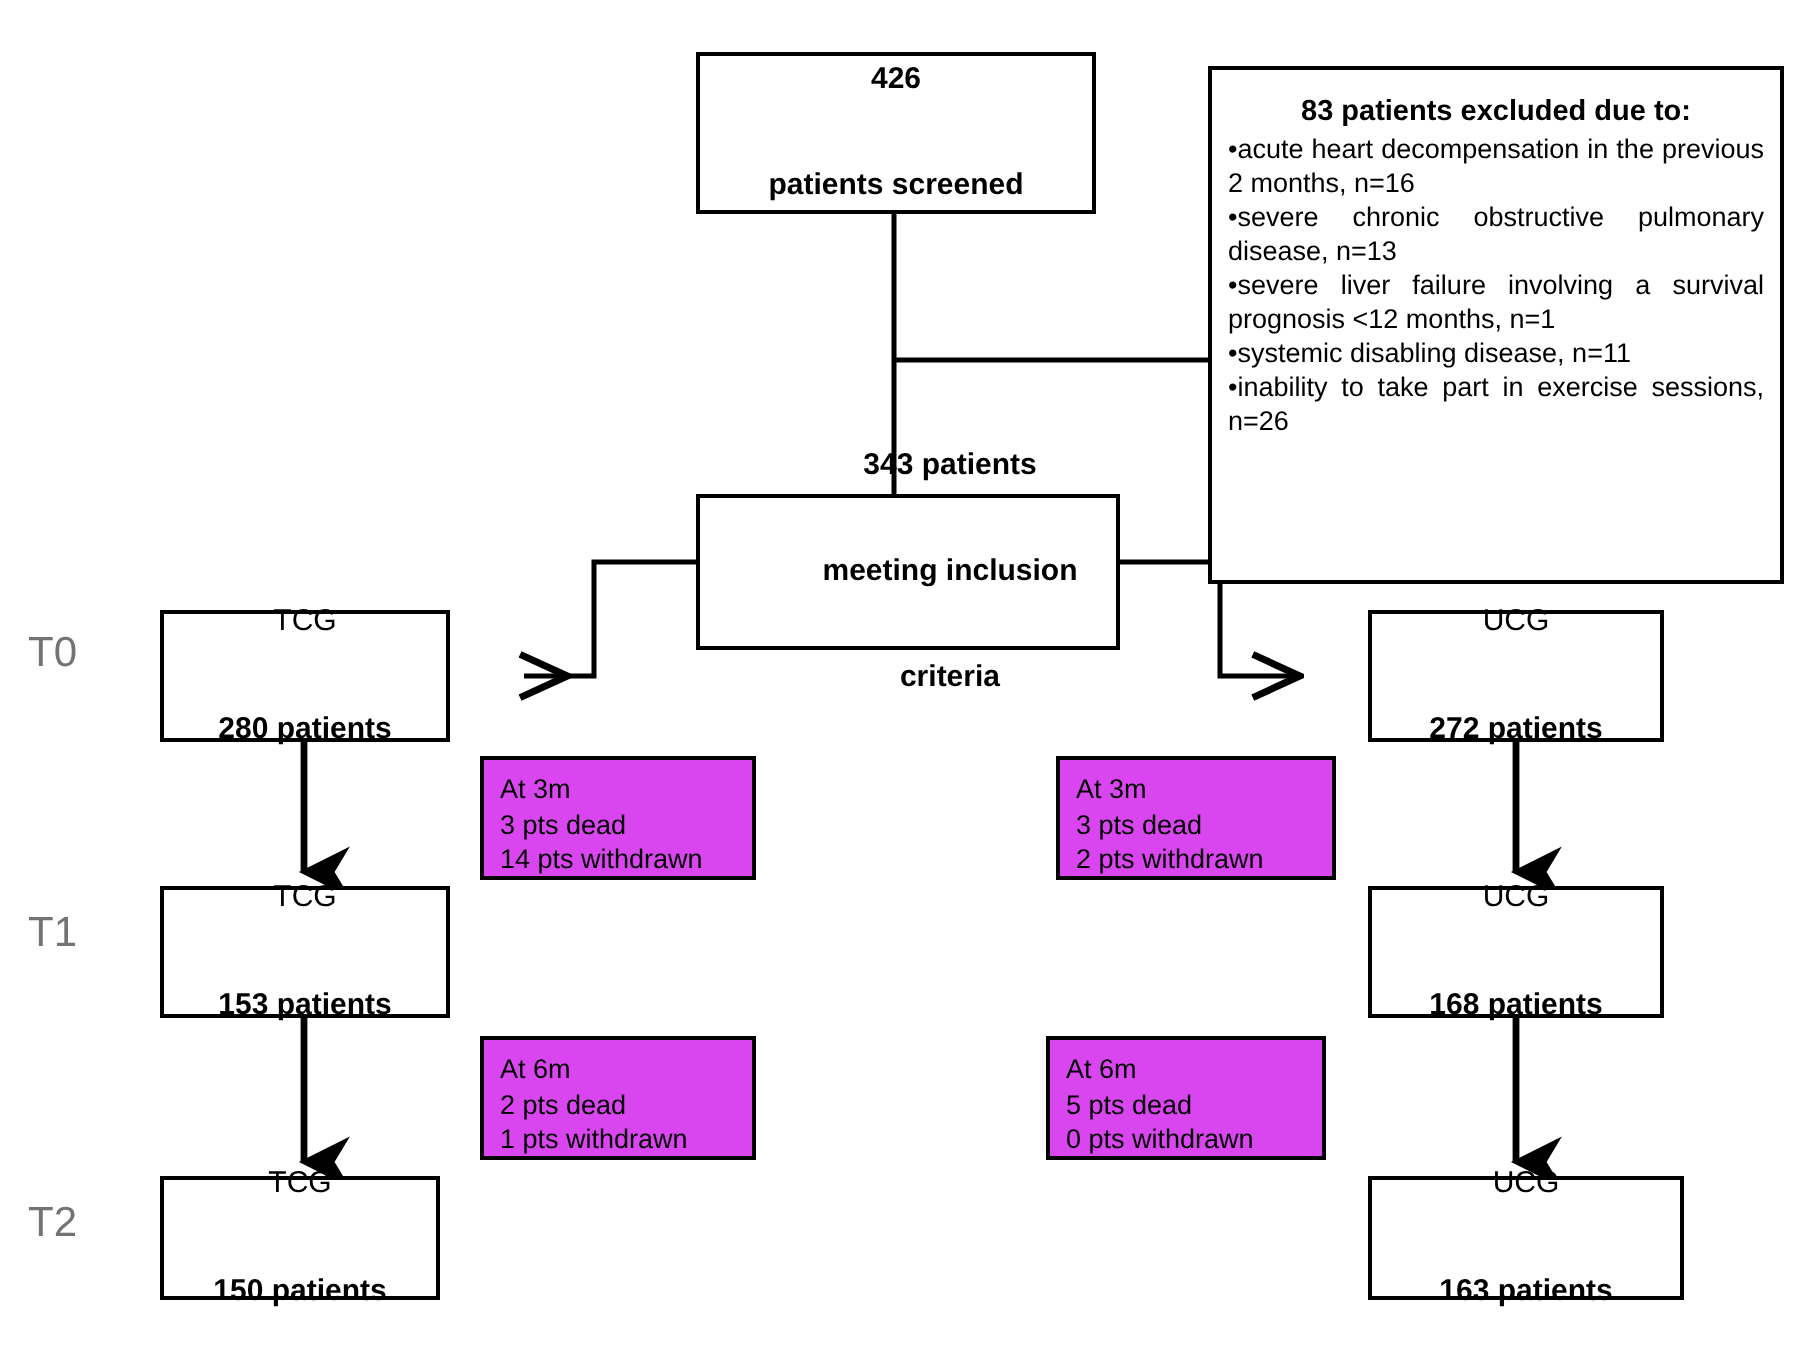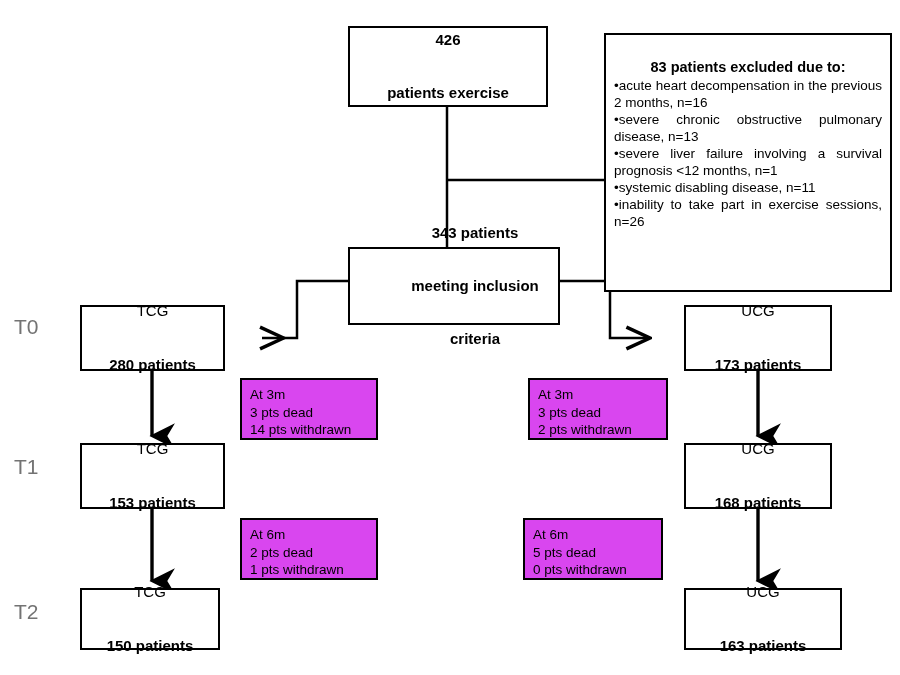--- a/index.html
+++ b/index.html
@@ -38,21 +38,21 @@
   
   #box-screened {
     left: 348px; top: 26px; width: 200px; height: 81px;
     font-size: 15px; font-weight: bold;
   }
 
   
   #box-excluded {
     left: 604px; top: 33px; width: 288px; height: 259px;
     display: block;
-    padding: 23px 8px 8px 8px;
+    padding: 12px 8px 8px 8px;
     text-align: left;
     font-size: 13.5px;
     line-height: 1.26;
   }
   #box-excluded .hd {
     display: block;
     text-align: center;
     font-weight: bold;
     font-size: 14.5px;
     margin-bottom: 1px;
@@ -153,21 +153,21 @@
       <path d="M 152 371 L 152 436" marker-end="url(#arrow-down)"></path>
       <path d="M 152 509 L 152 581" marker-end="url(#arrow-down)"></path>
 
       <path d="M 758 371 L 758 436" marker-end="url(#arrow-down)"></path>
       <path d="M 758 509 L 758 581" marker-end="url(#arrow-down)"></path>
     </g>
   </svg>
 
   <div class="box" id="box-screened">
     <span class="ln">426</span>
-    <span class="ln">patients exercise</span>
+    <span class="ln">patients screened</span>
   </div>
 
   <div class="box" id="box-excluded">
     <span class="hd">83 patients excluded due to:</span>
     <ul>
       <li>acute heart decompensation in the previous 2 months, n=16</li>
       <li>severe chronic obstructive pulmonary disease, n=13</li>
       <li>severe liver failure involving a survival prognosis &lt;12 months, n=1</li>
       <li>systemic disabling disease, n=11</li>
       <li>inability to take part in exercise sessions, n=26</li>
@@ -203,21 +203,21 @@
     <span class="ln">14 pts withdrawn</span>
   </div>
   <div class="note" id="note-tcg-6m">
     <span class="ln">At 6m</span>
     <span class="ln">2 pts dead</span>
     <span class="ln">1 pts withdrawn</span>
   </div>
 
   <div class="box grp" id="box-ucg-t0">
     <span class="ln ln1">UCG</span>
-    <span class="ln ln2">173 patients</span>
+    <span class="ln ln2">272 patients</span>
   </div>
   <div class="box grp" id="box-ucg-t1">
     <span class="ln ln1">UCG</span>
     <span class="ln ln2">168 patients</span>
   </div>
   <div class="box grp" id="box-ucg-t2">
     <span class="ln ln1">UCG</span>
     <span class="ln ln2">163  patients</span>
   </div>
 

